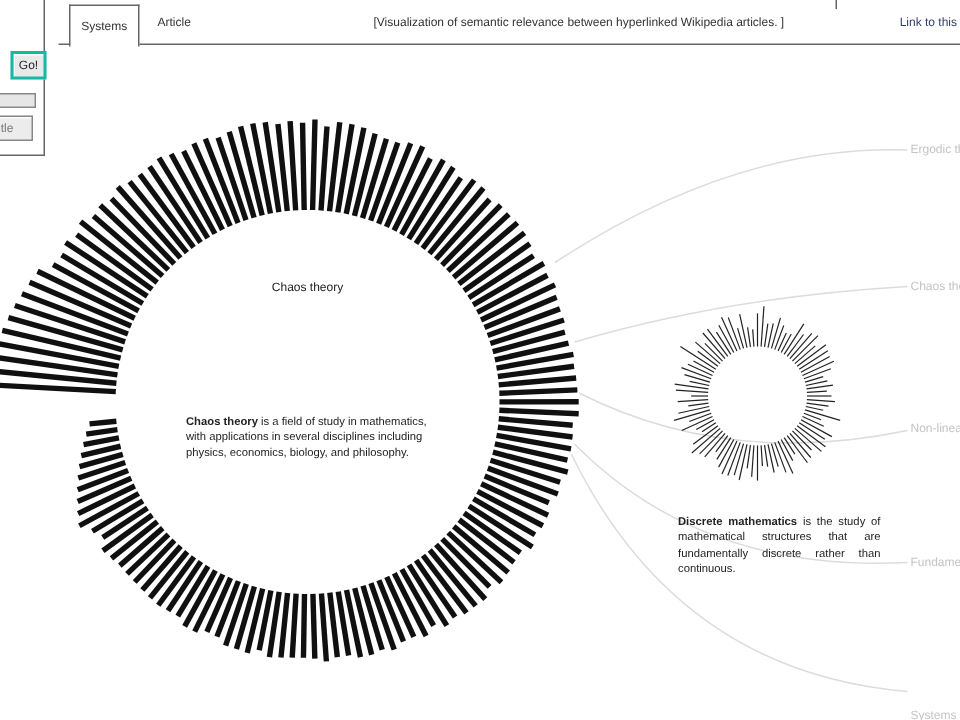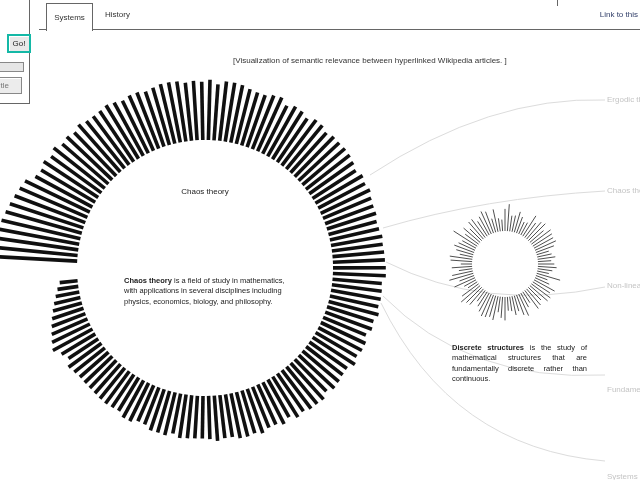--- a/index.html
+++ b/index.html
@@ -9,22 +9,22 @@
   
   .topbar{position:absolute;left:39px;top:0;width:601px;height:29px;background:#fff;
           border-bottom:1px solid #666;z-index:2;}
   .tab-active{position:absolute;left:7px;top:3px;width:45px;height:27px;background:#fff;
           border:1px solid #666;border-bottom:none;z-index:3;
           display:flex;align-items:center;justify-content:center;font-size:8px;color:#333;}
   .tab-plain{position:absolute;top:0;height:29px;display:flex;align-items:center;
           font-size:8px;color:#333;z-index:3;}
   .tab-history{left:66px;}
   .tab-showarticle{left:112px;}
-  .caption{position:absolute;left:194px;top:0;height:29px;display:flex;align-items:center;
-          font-size:8px;color:#333;margin-top:46px;}
+  .caption{position:absolute;left:210px;top:0;height:29px;display:flex;align-items:center;
+          font-size:8px;color:#333;}
   .linkto{position:absolute;right:2px;top:0;height:29px;display:flex;align-items:center;
           font-size:8px;color:#33406a;margin-left:24px;}
   .corner-tick{position:absolute;left:557px;top:0;width:1px;height:6px;background:#666;z-index:4;}
   
   .sidepanel{position:absolute;left:-20px;top:-6px;width:48px;height:108px;background:#fff;
           border:1px solid #666;z-index:5;}
   .go-btn{position:absolute;left:26px;top:39px;width:20px;height:15px;background:#e9e9e9;
           border:2px solid #14b8a6;box-shadow:inset 1px 1px 0 #fff;font-size:8px;color:#222;
           display:flex;align-items:center;justify-content:center;}
   .side-input{position:absolute;left:0;top:67px;width:41px;height:8px;background:#e6e6e6;
@@ -36,21 +36,21 @@
   .main-title{position:absolute;left:125px;top:187px;width:160px;text-align:center;
           font-size:8px;color:#222;z-index:2;}
   .main-summary{position:absolute;left:124px;top:229px;width:170px;font-size:7.5px;
           line-height:10.3px;color:#222;text-align:left;z-index:2;margin-top:47px;}
   .sec-summary{position:absolute;left:452px;top:343px;width:135px;font-size:7.5px;
           line-height:10.3px;color:#222;text-align:justify;z-index:2;}
   .b{font-weight:bold;}
   
   .rel-label{position:absolute;left:607px;height:10px;font-size:8px;line-height:10px;
           color:#c4c4c4;white-space:nowrap;z-index:2;}
-  .rl-0{top:95px;} .rl-1{top:186px;} .rl-2{top:281px;} .rl-3{top:385px;} .rl-4{top:472px;}
+  .rl-0{top:95px;} .rl-1{top:186px;} .rl-2{top:281px;} .rl-3{top:370px;} .rl-4{top:472px;}
   .curve{fill:none;stroke-width:1;}
 </style>
 </head>
 <body>
 
 <div class="screen">
 
   <svg class="vizlayer" width="640" height="480">
     <g>
       <path class="curve" d="M 370,175 Q 490,96 605,100" stroke="#dcdcdc"></path>
@@ -291,21 +291,21 @@
         <line x1="537.7" y1="259.3" x2="555.3" y2="256.8" stroke="#222222" stroke-width="0.8"></line>
         <line x1="537.9" y1="261.6" x2="551.2" y2="260.7" stroke="#222222" stroke-width="0.8"></line>
       </g>
   </svg>
 
   <div class="topbar">
     <div class="tab-active">
       <span>Systems</span>
     </div>
     <div class="tab-plain tab-history">
-      <span>History</span>
+      <span>Article</span>
     </div>
     <div class="caption">[Visualization of semantic relevance between hyperlinked Wikipedia articles. ]</div>
     <div class="linkto">Link to this</div>
   </div>
   <div class="corner-tick"></div>
 
   <div class="sidepanel">
     <div class="go-btn">
       <span>Go!</span>
     </div>
@@ -314,21 +314,21 @@
       <span>Title</span>
     </div>
   </div>
 
   <div class="main-title">Chaos theory</div>
   <div class="main-summary">
     <span class="b">Chaos theory</span><span> is a field of study in mathematics, with applications in several disciplines including physics, economics, biology, and philosophy.</span>
   </div>
 
   <div class="sec-summary">
-    <span class="b">Discrete structures</span><span> is the study of mathematical structures that are fundamentally discrete rather than continuous.</span>
+    <span class="b">Discrete mathematics</span><span> is the study of mathematical structures that are fundamentally discrete rather than continuous.</span>
   </div>
 
   <div class="rel-label rl-0">Ergodic th</div>
   <div class="rel-label rl-1">Chaos the</div>
   <div class="rel-label rl-2">Non-linea</div>
   <div class="rel-label rl-3">Fundame</div>
   <div class="rel-label rl-4">Systems</div>
 
 </div>
 

